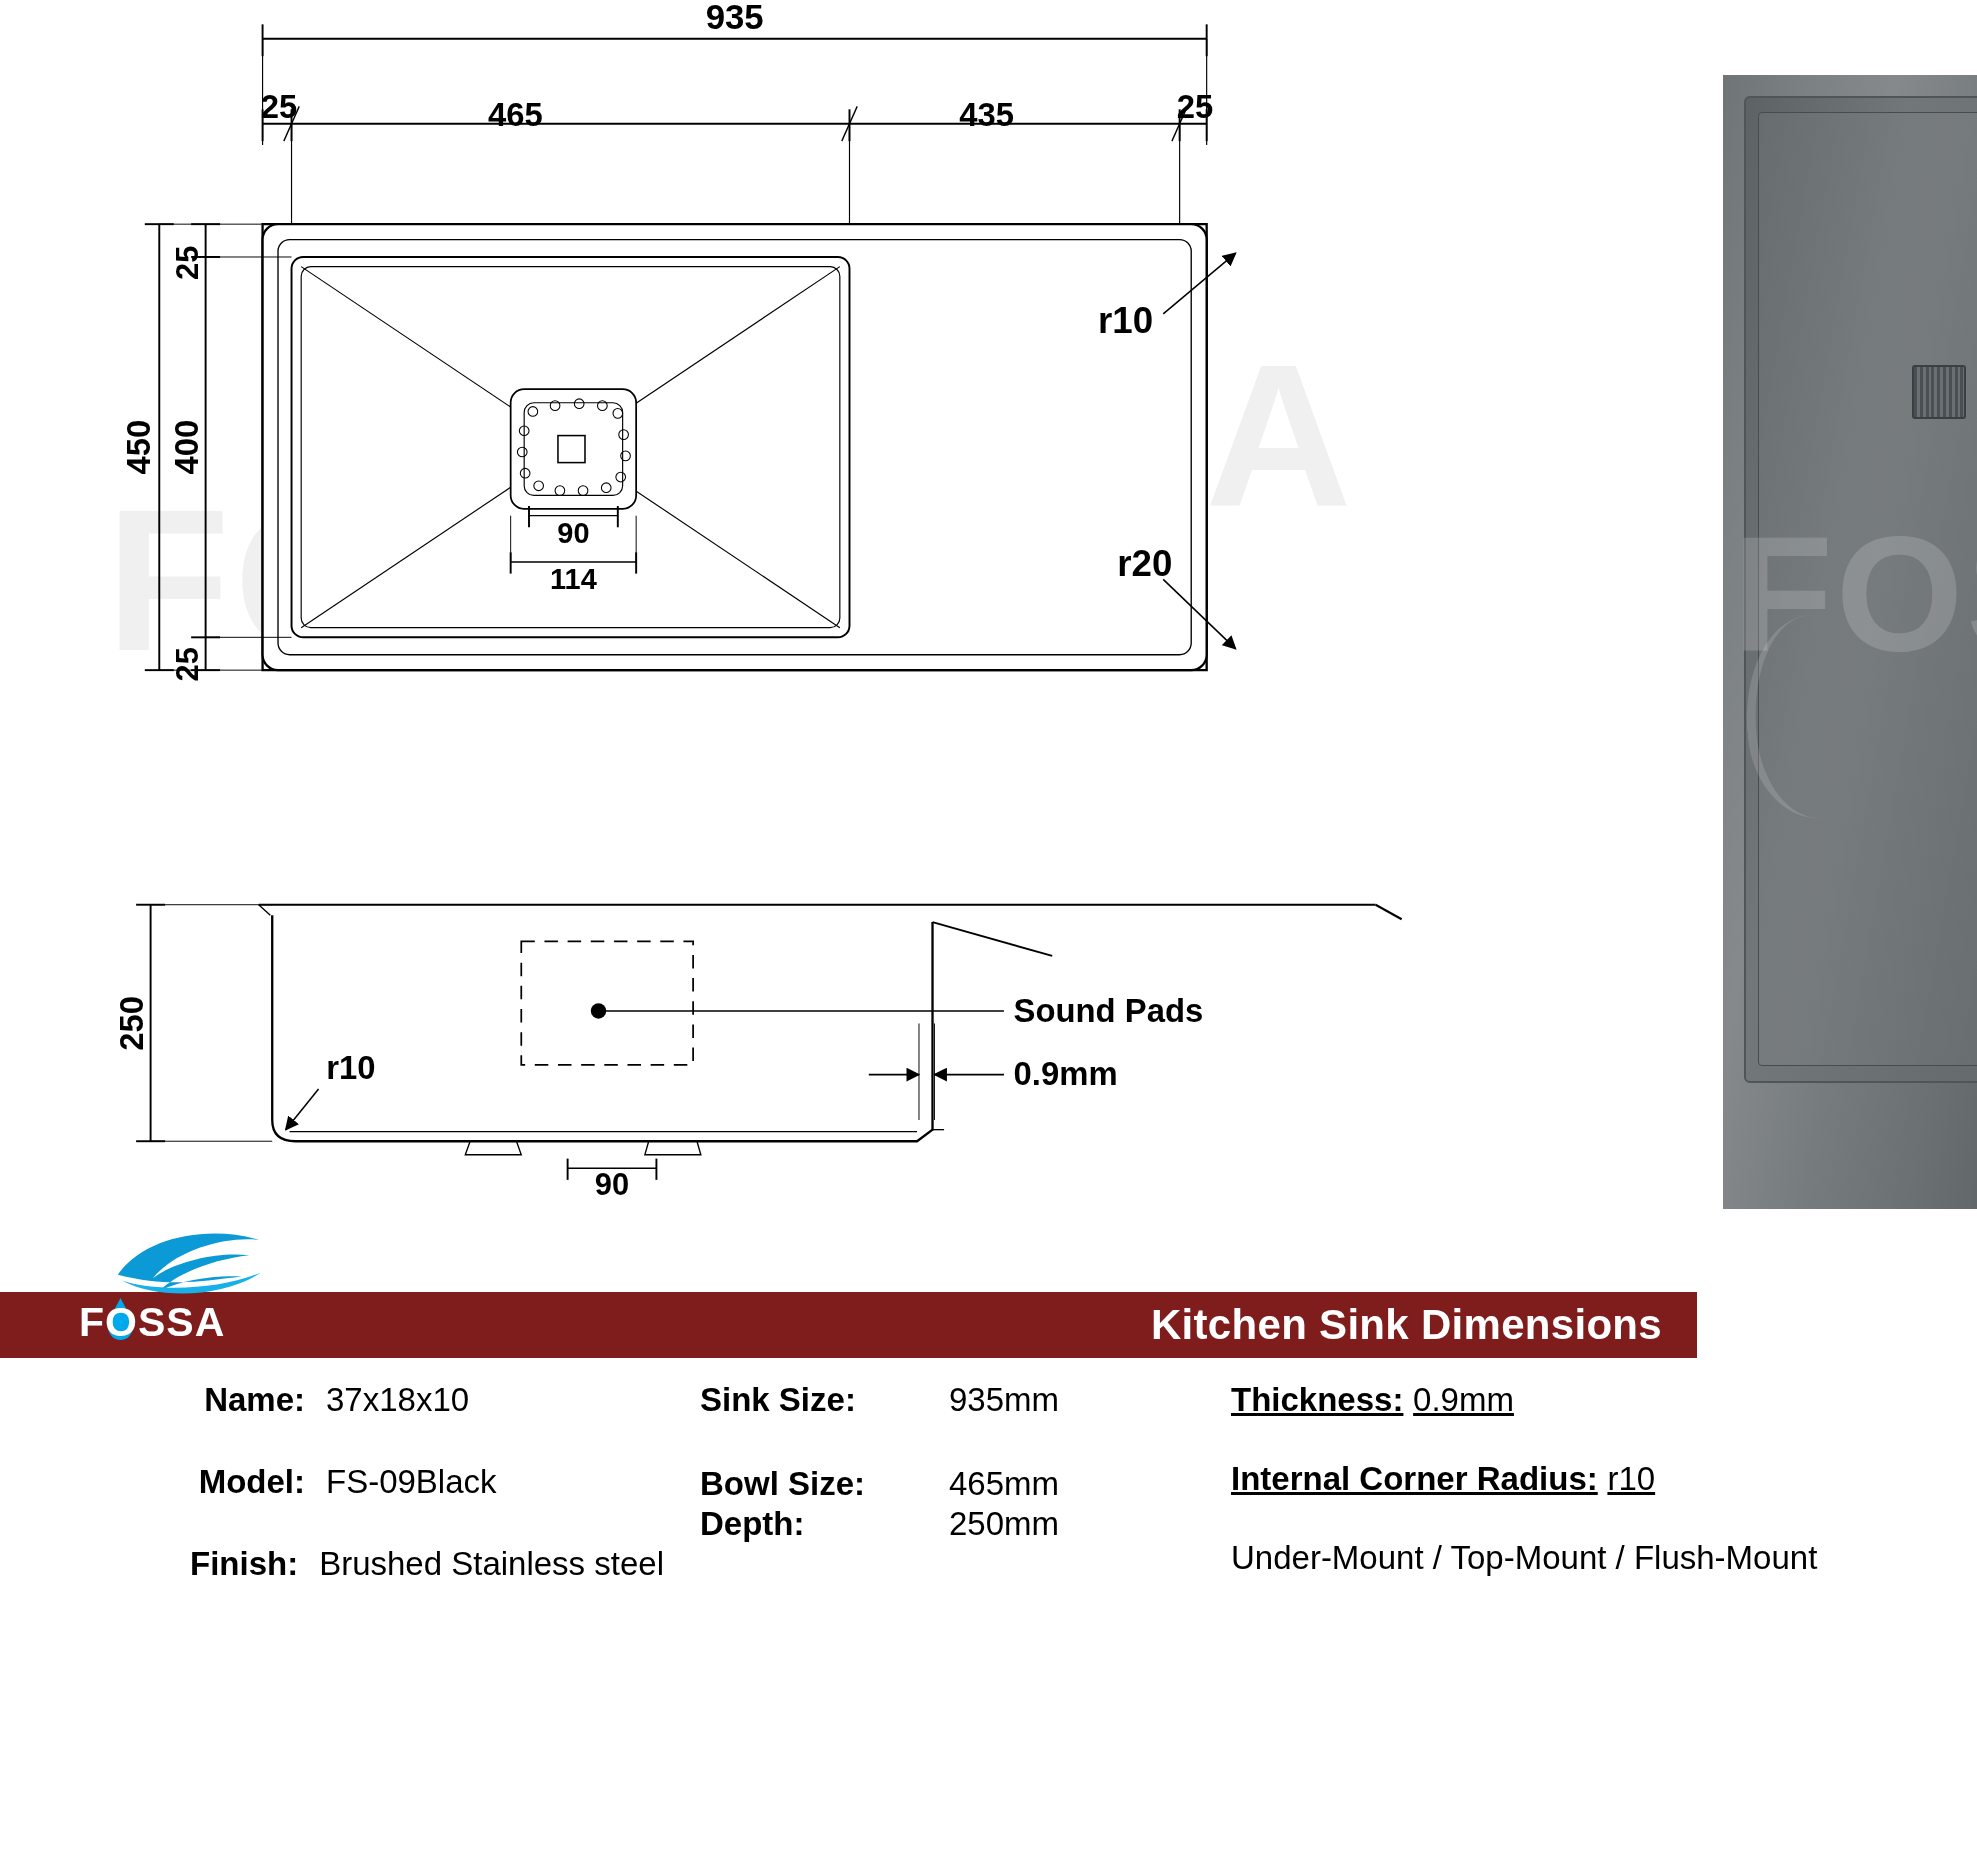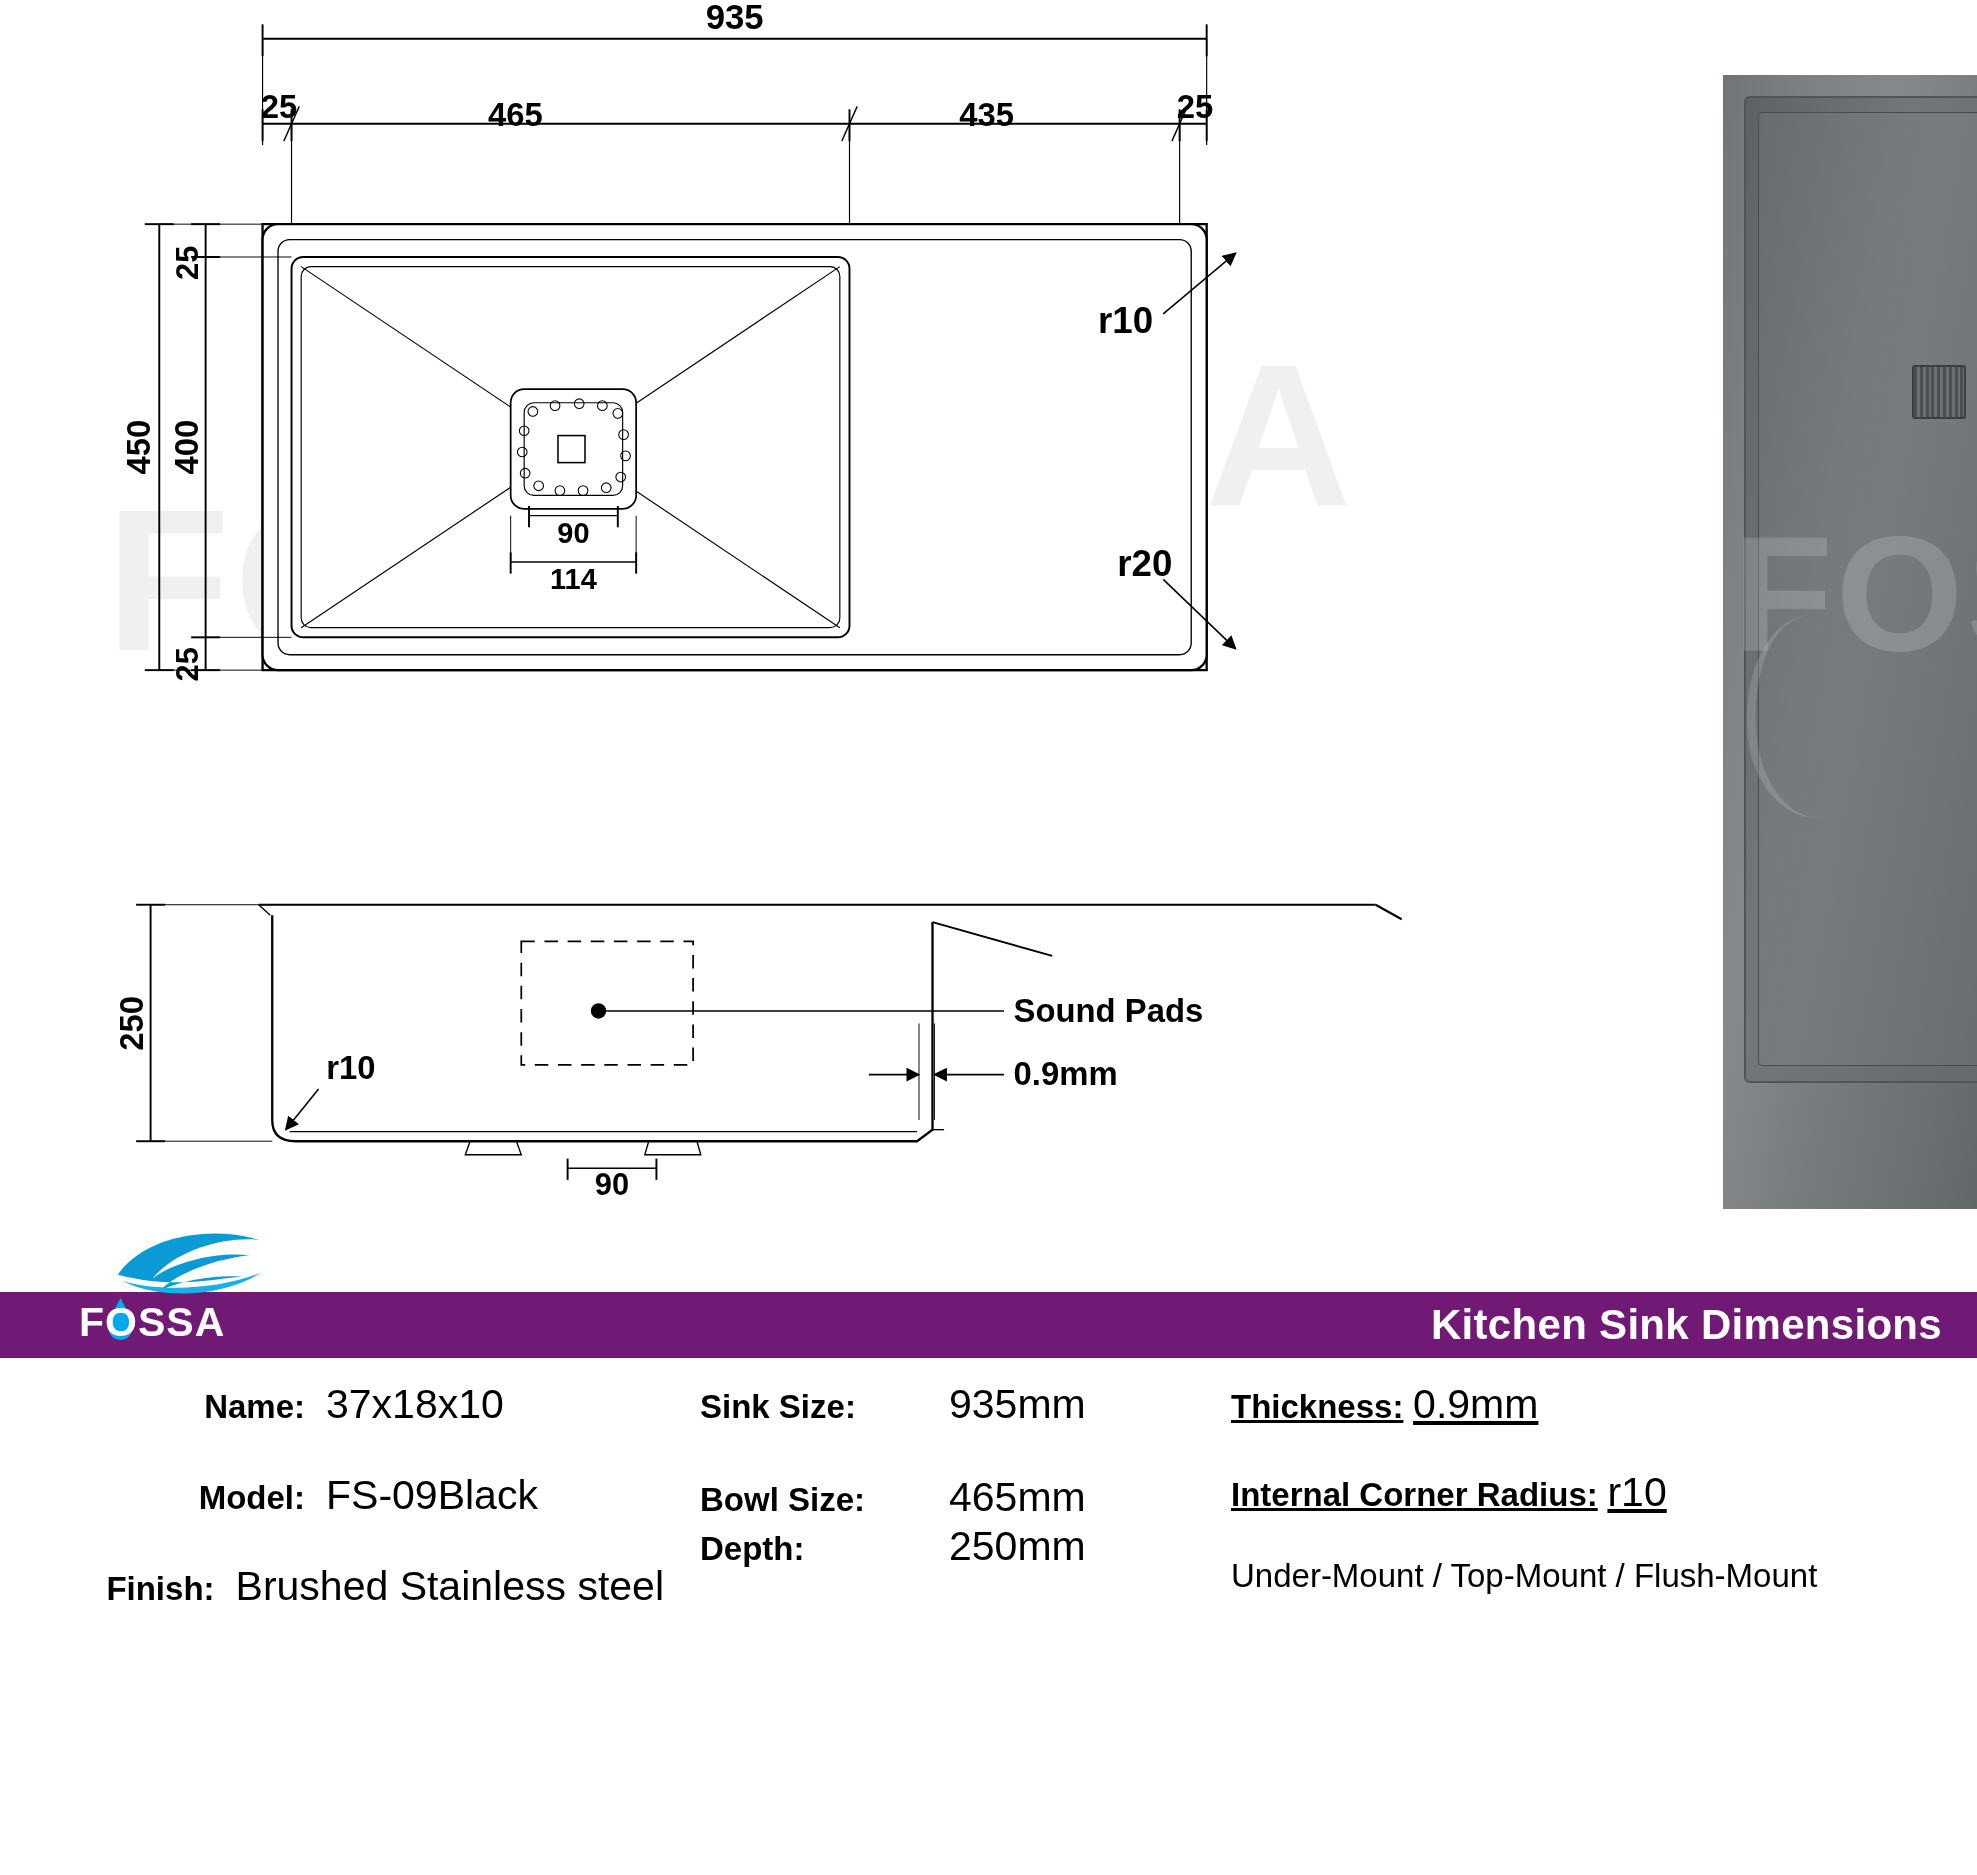--- a/index.html
+++ b/index.html
@@ -86,23 +86,23 @@
     border-top-left-radius: 97px 154px;
     border-bottom-left-radius: 87px 116px;
     transform: rotate(-6deg);
   }
 
   
   #banner {
     position: absolute;
     left: 0;
     top: 1292px;
-    width: 1977px;
+    width: 1697px;
     height: 66px;
-    background: #701a75;
+    background: #7f1d1d;
     z-index: 5;
   }
   #banner .title {
     position: absolute;
     right: 35px;
     top: 50%;
     transform: translateY(-50%);
     color: #ffffff;
     font-size: 42px;
     font-weight: bold;
@@ -157,21 +157,21 @@
   .col-c { left: 1231px; width: 734px; }
 
   .row { display: flex; align-items: baseline; }
   .lbl {
     font-size: 33px;
     font-weight: bold;
     color: #000;
     white-space: nowrap;
   }
   .val {
-    font-size: 41px;
+    font-size: 33px;
     font-weight: normal;
     color: #000;
     white-space: nowrap;
   }
 
   
   .col-a .row { margin-bottom: 44px; }
   .col-a .lbl { width: 220px; text-align: right; }
   .col-a .val { margin-left: 21px; }
 

